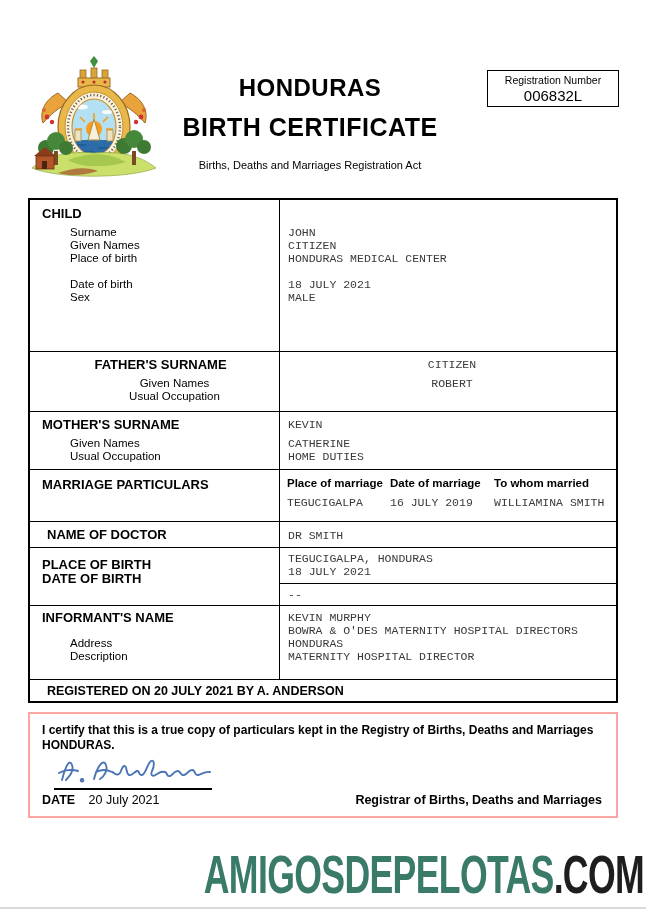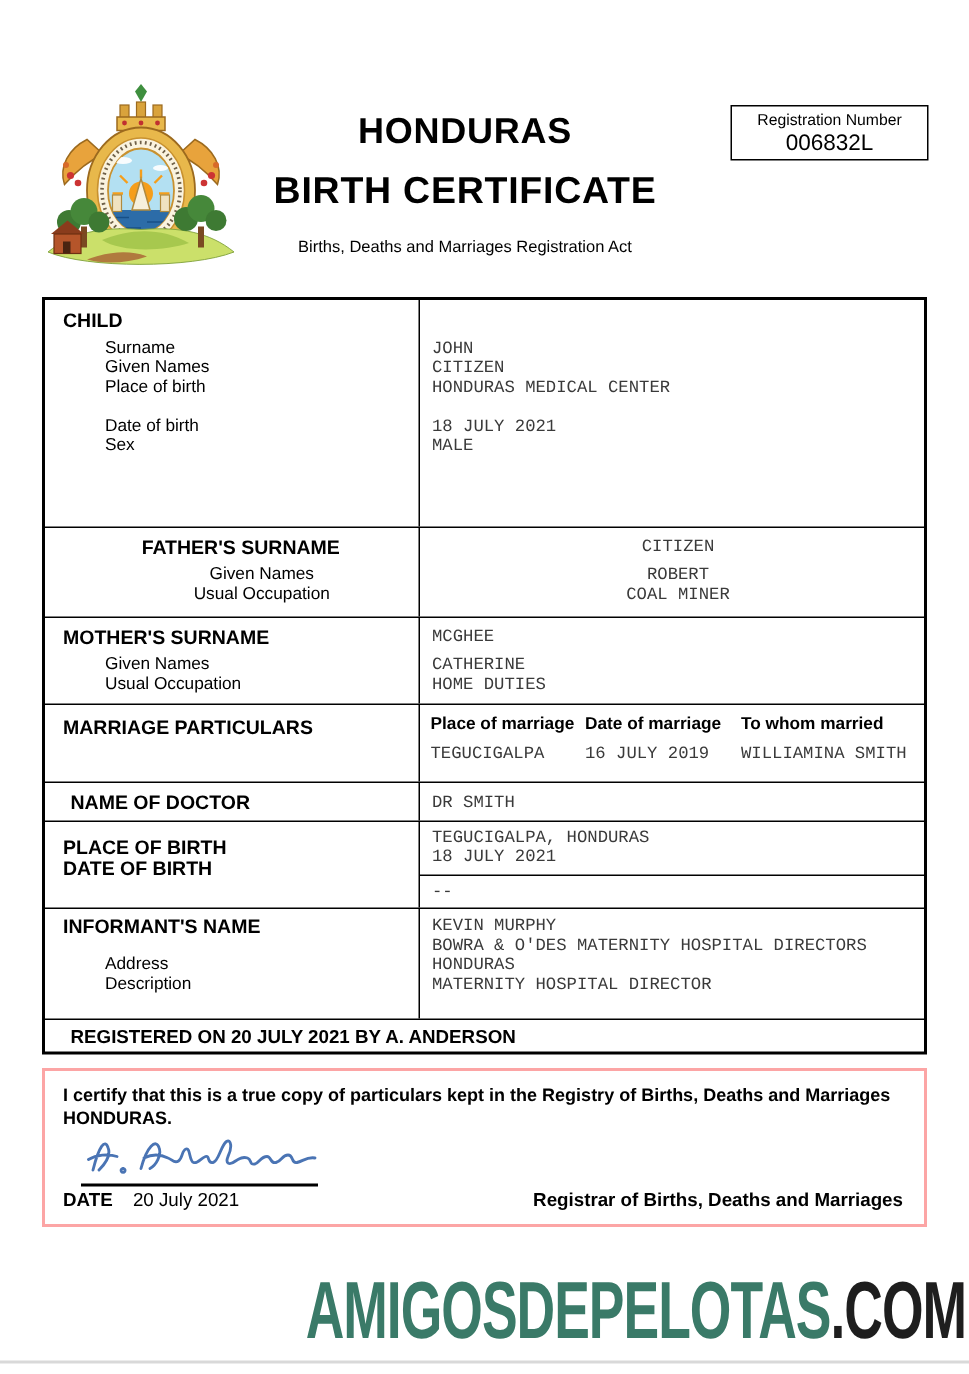--- a/index.html
+++ b/index.html
@@ -179,35 +179,34 @@
         <div class="sec-title">FATHER'S SURNAME</div>
         <div class="indent" style="margin-top:6px;">
           <div class="lbl">Given Names</div>
           <div class="lbl">Usual Occupation</div>
         </div>
       </div>
       <div class="cr pad-val">
         <div class="val">CITIZEN</div>
         <div style="margin-top:6px;">
           <div class="val">ROBERT</div>
-          <div class="val">COAL MINER</div>
         </div>
       </div>
     </div>
 
     <div class="trow h-mother">
       <div class="cl" style="padding:6px 0 0 12px;">
         <div class="sec-title">MOTHER'S SURNAME</div>
         <div class="indent" style="margin-top:6px;">
           <div class="lbl">Given Names</div>
           <div class="lbl">Usual Occupation</div>
         </div>
       </div>
       <div class="cr pad-val">
-        <div class="val">MCGHEE</div>
+        <div class="val">KEVIN</div>
         <div style="margin-top:6px;">
           <div class="val">CATHERINE</div>
           <div class="val">HOME DUTIES</div>
         </div>
       </div>
     </div>
 
     <div class="trow h-marriage">
       <div class="cl" style="padding:8px 0 0 12px;">
         <div class="sec-title">MARRIAGE PARTICULARS</div>

